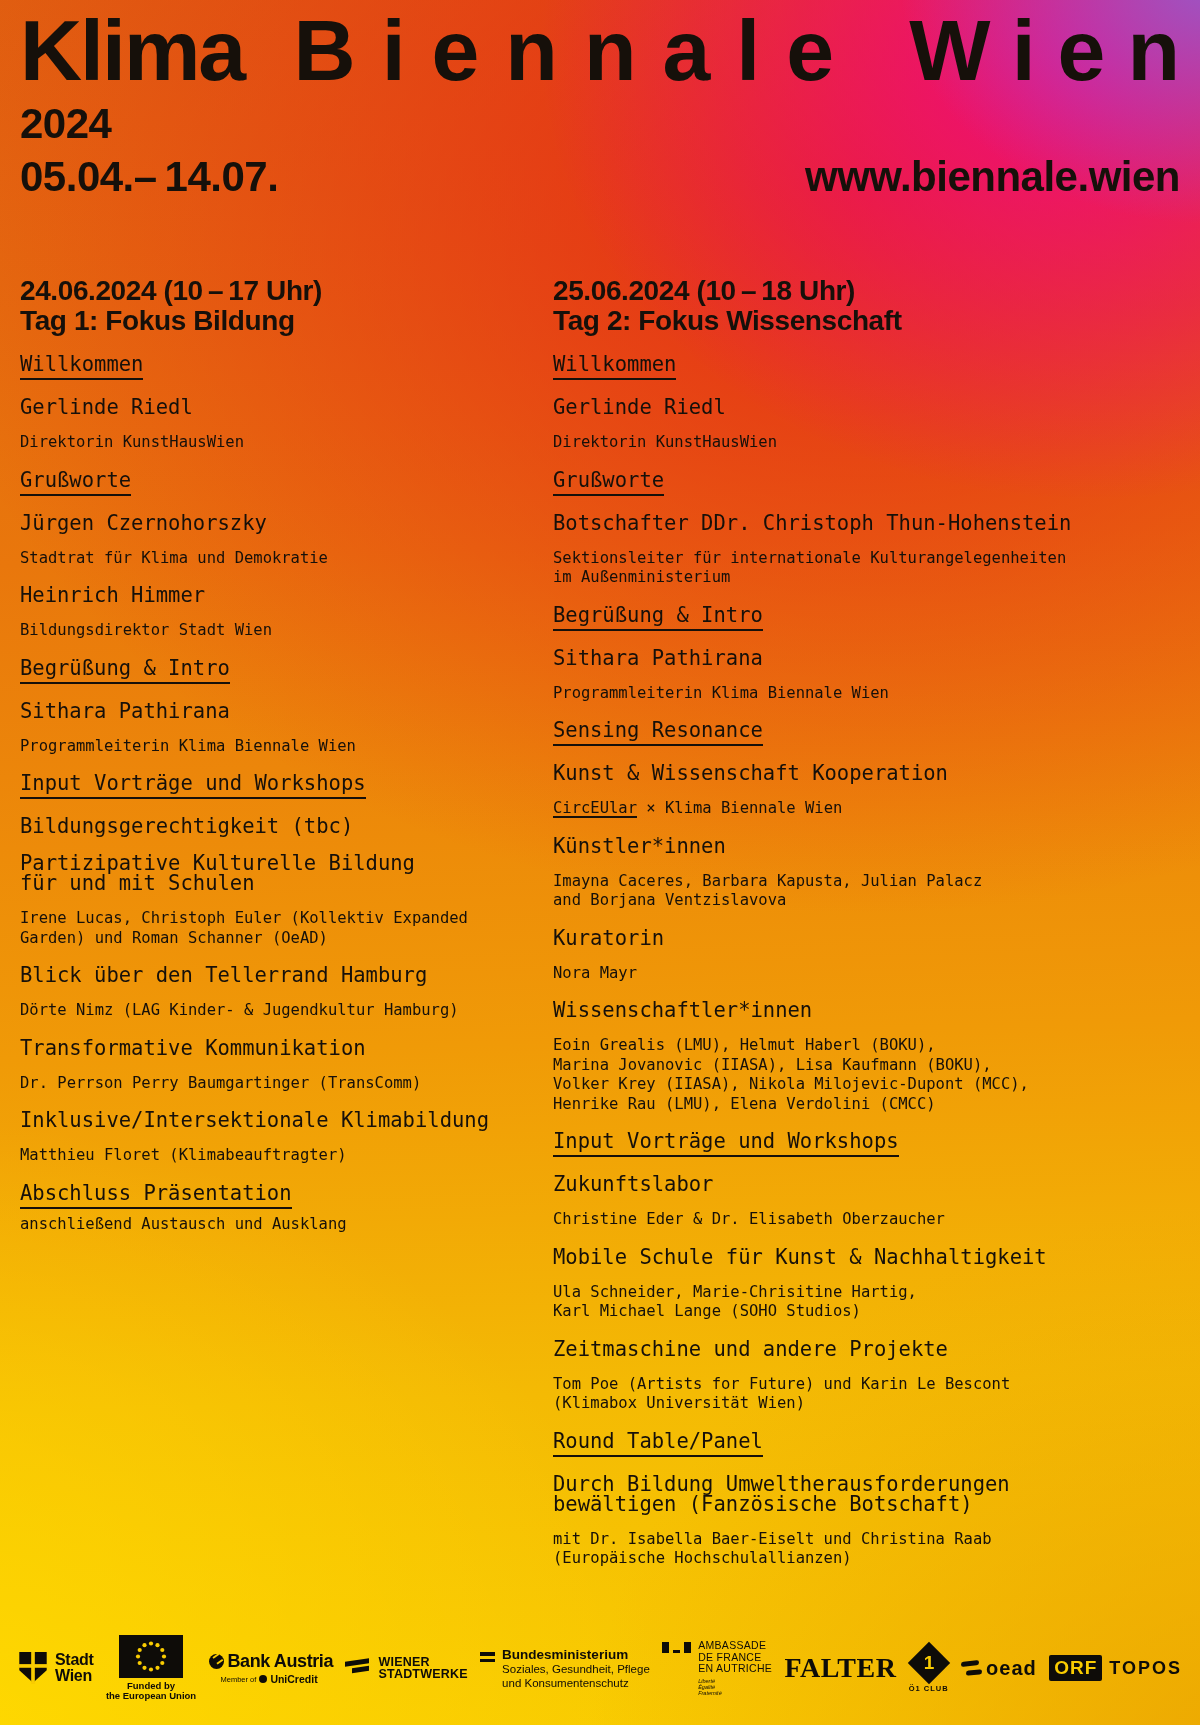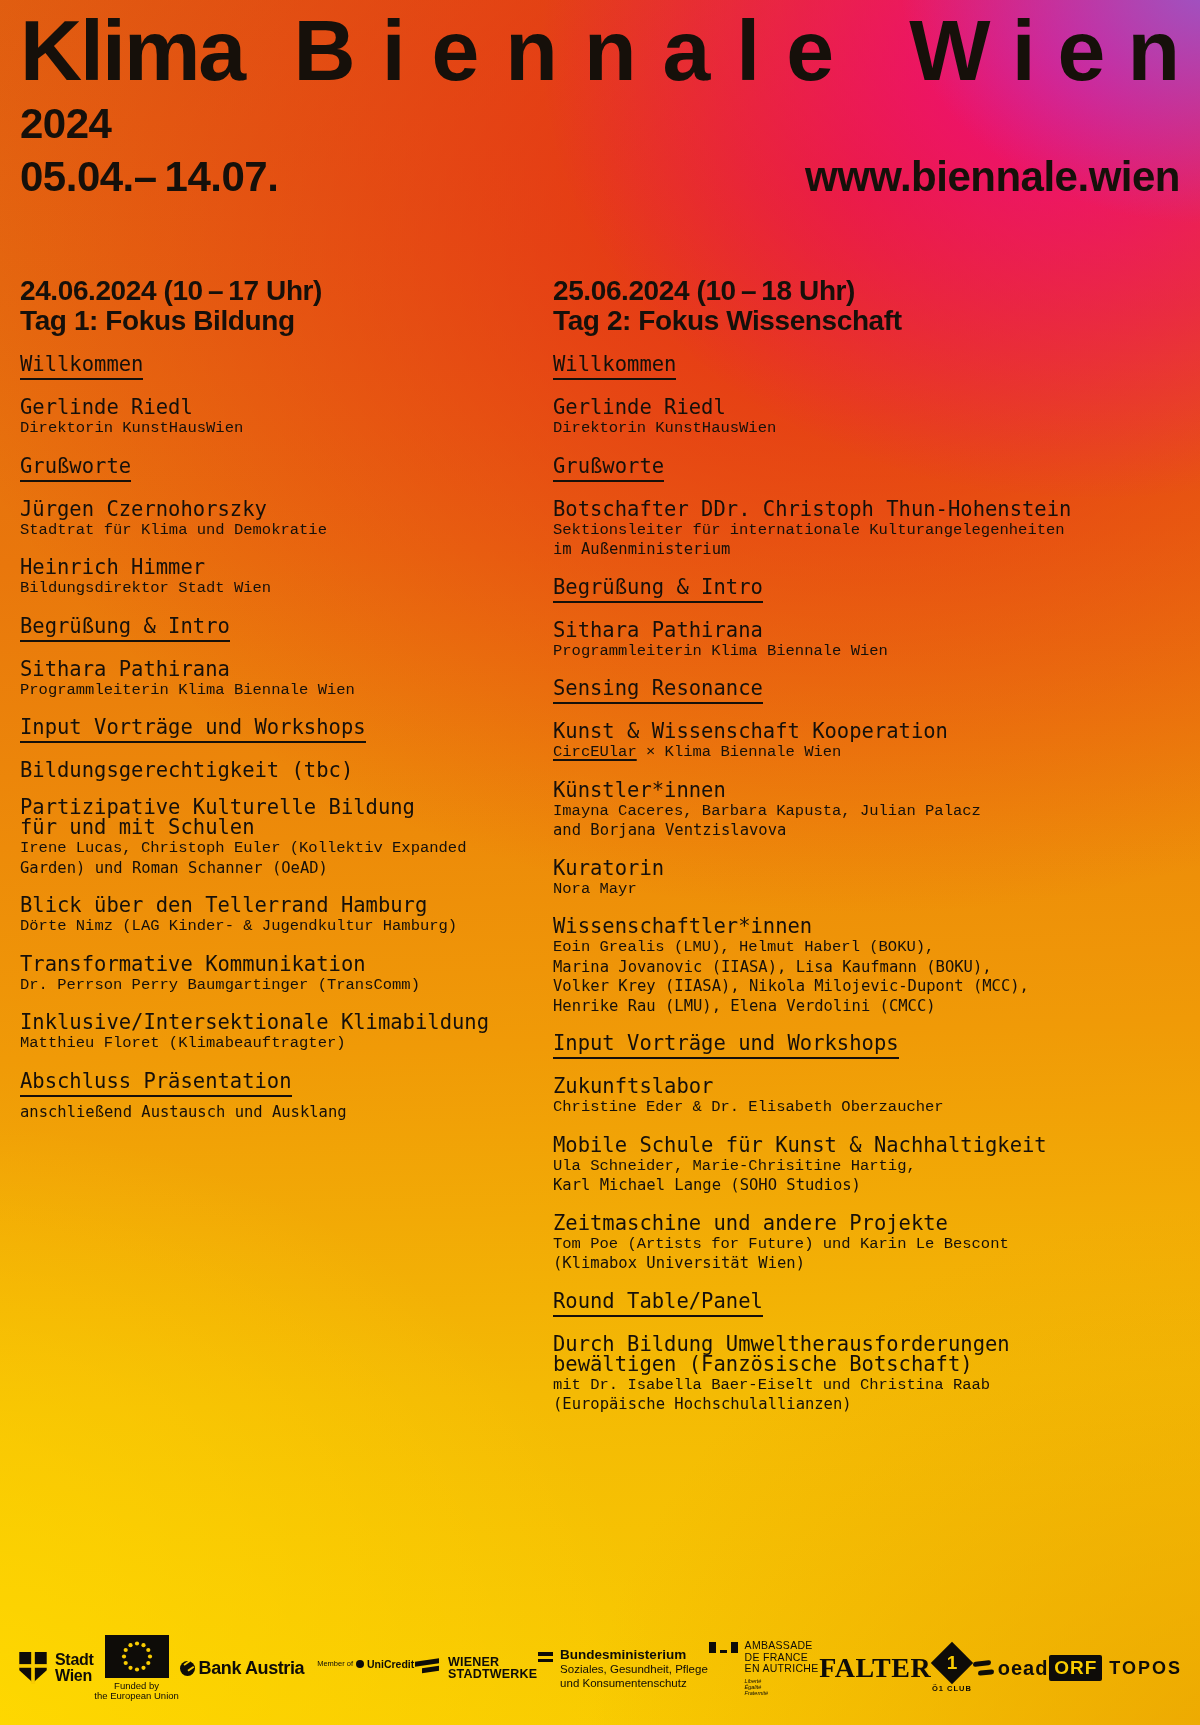--- a/index.html
+++ b/index.html
@@ -49,38 +49,38 @@
   .block{margin-top:17px;}
   .section-heading span.hl{
     display:inline-block;
     font-size:20.5px;line-height:20px;font-weight:500;
     border-bottom:2.5px solid #16100a;
     padding-bottom:4px;
   }
   .item-title{font-size:20.5px;line-height:20px;font-weight:500;white-space:pre;}
   .item-title .tl{display:block;}
   .item-sub{font-size:15.5px;line-height:19.5px;white-space:pre;}
-  .item-title + .item-sub{margin-top:2px;font-family:Liberation Mono, monospace;}
+  .item-title + .item-sub{margin-top:16px;}
   .section-heading .item-sub:first-of-type{margin-top:6px;}
   .item-sub .u{text-decoration:underline;text-decoration-thickness:2px;text-underline-offset:3px;}
   
   .footer{
     position:absolute;left:18px;right:18px;bottom:18px;height:78px;
     display:flex;justify-content:space-between;align-items:center;
     color:#0e0c08;
   }
   .logo{display:flex;align-items:center;gap:7px;}
   .lib{font-family:"Liberation Sans", sans-serif;}
   
   .sw-text{font-weight:700;font-size:16px;line-height:16px;letter-spacing:-0.3px;}
   
   .eu{flex-direction:column;gap:3px;}
-  .eu-caption{font-weight:400;font-size:9.5px;line-height:10.5px;text-align:center;}
-  
-  .ba{flex-direction:row;align-items:flex-start;gap:1px;}
+  .eu-caption{font-weight:700;font-size:9.5px;line-height:10.5px;text-align:center;}
+  
+  .ba{flex-direction:column;align-items:flex-start;gap:1px;}
   .ba-top{display:flex;align-items:center;gap:4px;}
   .ba-circ{width:15px;height:15px;border-radius:50%;background:#0e0c08;position:relative;}
   .ba-circ:after{content:"";position:absolute;left:4px;top:3px;width:7px;height:2px;background:#f9cc01;transform:rotate(-35deg);transform-origin:left center;box-shadow:0 7px 0 #f9cc01;}
   .ba-name{font-weight:700;font-size:18px;letter-spacing:-0.4px;}
   .ba-sub{display:flex;align-items:center;gap:3px;margin-left:12px;}
   .ba-member{font-size:7.5px;}
   .ba-uc{font-weight:700;font-size:10.5px;}
   .ba-ucdot{width:8px;height:8px;border-radius:50%;background:#0e0c08;}
   
   .ws-icon{width:26px;height:20px;position:relative;}

